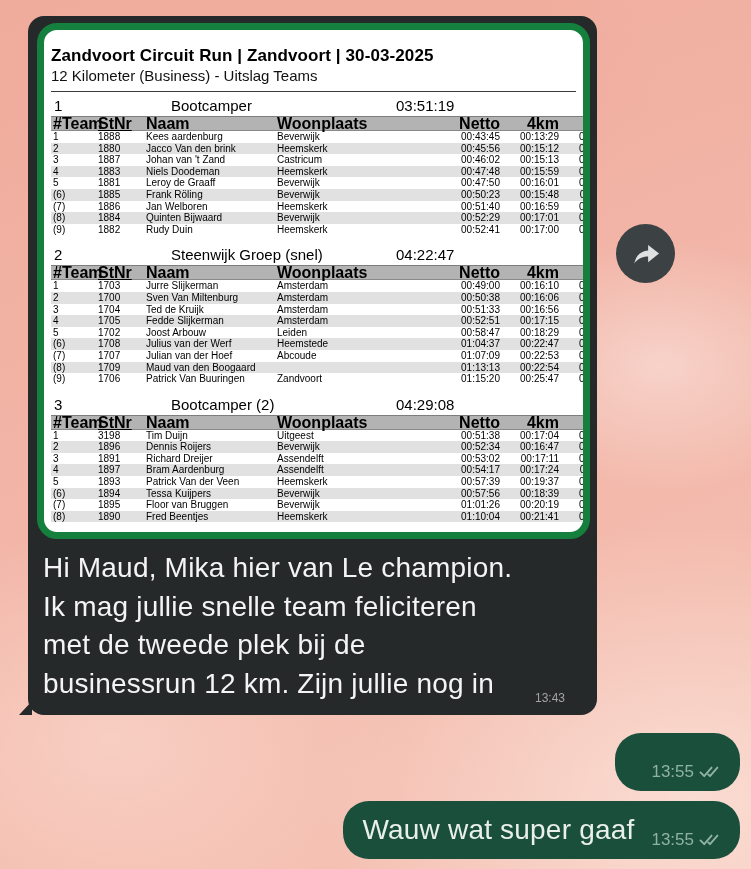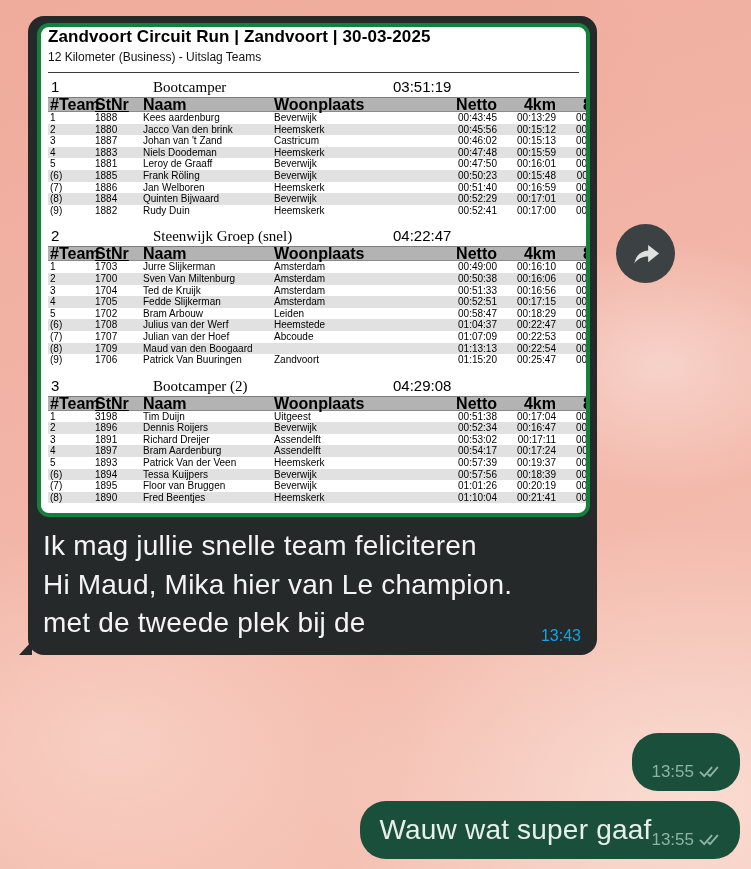--- a/index.html
+++ b/index.html
@@ -19,66 +19,66 @@
     background:#26292a; border-radius:16px; padding:7px 7px 12px 9px;
     box-sizing:border-box; color:#f2f2f2;
   }
   .tail-in{
     position:absolute; left:-9px; bottom:0; width:0; height:0;
     border-top:15px solid transparent; border-right:0;
     border-bottom:14px solid #26292a; border-left:13px solid transparent;
   }
   
   .sheet{
-    background:#ffffff; border:4px solid #15803d; border-radius:12px;
-    padding:0 7px 8px 7px; color:#000; overflow:hidden;
+    background:#ffffff; border:7px solid #15803d; border-radius:20px;
+    padding:16px 7px 8px 7px; color:#000; overflow:hidden;
   }
   .sheet-title{font-size:17px; font-weight:bold; line-height:20px; letter-spacing:0.1px;}
-  .sheet-subtitle{font-size:12px; line-height:18px; margin-top:1px; color:#111;}
+  .sheet-subtitle{font-size:15px; line-height:18px; margin-top:1px; color:#111;}
   .sheet-divider{border:none; border-top:1.5px solid #3a3a3a; margin:6px 0 4px 0;}
   .team-section{margin-bottom:10px;}
   .team-section:last-child{margin-bottom:2px;}
   .team-row{position:relative; height:20px; font-size:15px; line-height:20px; color:#000;}
   .t-rank{position:absolute; left:3px;}
-  .t-name{position:absolute; left:105px;font-family:Liberation Serif, serif;}
+  .t-name{position:absolute; left:120px;}
   .t-total{position:absolute; left:345px;}
   table.r-table{width:100%; border-collapse:collapse; table-layout:fixed; font-size:10px;}
   table.r-table th{
     background:#b3b3b3; font-weight:bold; text-align:left; font-size:16px;
     height:13px; line-height:13px; padding:0 2px;
     border-top:1px solid #7d7d7d; border-bottom:1px solid #8a8a8a;
   }
   table.r-table td{height:11.6px; line-height:11.6px; padding:0 2px; white-space:nowrap; overflow:hidden;}
   table.r-table tbody tr:nth-child(even){background:#e1e1e1;}
   table.r-table th.num, table.r-table td.num{text-align:right;}
   table.r-table th:nth-child(1){width:41px;}
   table.r-table th:nth-child(2){width:44px;text-decoration:underline;}
   table.r-table th:nth-child(3){width:127px;}
   table.r-table th:nth-child(4){width:139px;}
   table.r-table th:nth-child(5){width:80px;}
   table.r-table th:nth-child(6){width:55px;}
   table.r-table th:nth-child(7){width:55px;}
   
   .caption{margin:10px 4px 0 6px; font-size:28px; line-height:38.5px; color:#f4f4f4; letter-spacing:0.2px;}
   .caption-line{display:block;}
-  .time-in{position:absolute; right:16px; bottom:10px; font-size:16px; color:#0ea5e9;}
+  .time-in{position:absolute; right:32px; bottom:10px; font-size:12px; color:#a3a3a3;}
   
   .forward-btn{
     position:absolute; left:616px; top:224px; width:59px; height:59px;
     border:none; border-radius:50%; background:#3c4144;
     display:flex; align-items:center; justify-content:center; cursor:pointer; padding:0;
   }
   
   .msg-out{
     position:absolute; right:11px; background:#1a4f3b; border-radius:26px;
     height:58px; display:flex; align-items:center; padding:0 17px 0 19px;
     color:#e9efe9; box-sizing:border-box;
   }
   .out-text{font-size:28px; letter-spacing:0.2px; white-space:nowrap;}
-  .out-meta{display:flex; align-items:center; gap:5px; align-self:flex-end; margin-bottom:9px;}
+  .out-meta{display:flex; align-items:center; gap:5px; margin-left:17px; align-self:flex-end; margin-bottom:9px;}
   .out-time{font-size:17px; color:#90b2a2;}
   .ticks{display:block;}
 </style>
 </head>
 <body>
 
 <div class="screen">
 
   <div class="msg-in">
     <div class="tail-in"></div>
@@ -242,21 +242,21 @@
                   <td>1705</td>
                   <td>Fedde Slijkerman</td>
                   <td>Amsterdam</td>
                   <td class="num">00:52:51</td>
                   <td class="num">00:17:15</td>
                   <td class="num">00:35:15</td>
                 </tr>
                 <tr>
                   <td>5</td>
                   <td>1702</td>
-                  <td>Bram Arbouw</td>
+                  <td>Joost Arbouw</td>
                   <td>Leiden</td>
                   <td class="num">00:58:47</td>
                   <td class="num">00:18:29</td>
                   <td class="num">00:38:40</td>
                 </tr>
                 <tr>
                   <td>(6)</td>
                   <td>1708</td>
                   <td>Julius van der Werf</td>
                   <td>Heemstede</td>
@@ -385,23 +385,24 @@
                   <td class="num">00:21:41</td>
                   <td class="num">00:46:09</td>
                 </tr>
               </tbody>
             </table>
           </div>
         </div>
     </div>
 
     <div class="caption">
+      <span class="caption-line">Hi Maud, Mika hier van Le champion.</span>
       <span class="caption-line">Ik mag jullie snelle team feliciteren</span>
-      <span class="caption-line">Hi Maud, Mika hier van Le champion.</span>
       <span class="caption-line">met de tweede plek bij de</span>
+      <span class="caption-line">businessrun 12 km. Zijn jullie nog in</span>
     </div>
     <span class="time-in">13:43</span>
   </div>
 
   <button class="forward-btn">
     <svg width="32" height="32" viewBox="0 0 24 24">
       <path d="M13.6 5.2v4.1C7.9 9.7 4.5 13.2 3.2 19.2c2.6-3.7 6-5.3 10.4-5.3v4.2l8.2-6.5-8.2-6.4z" fill="#dfe1e1"></path>
     </svg>
   </button>
 

